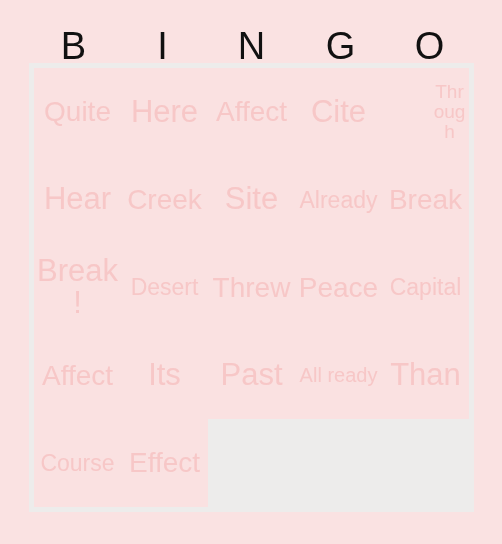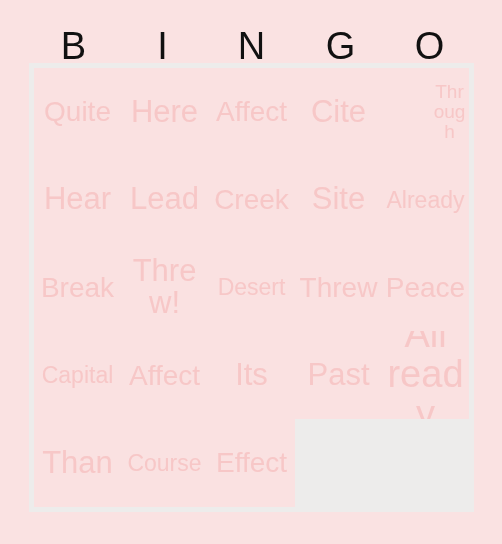--- a/index.html
+++ b/index.html
@@ -69,21 +69,21 @@
     line-height: 1.05;
     display: block;
     width: 100%;
     word-break: break-word;
     user-select: none;
   }
   .len-s  { font-size: 31px; }
   .len-m  { font-size: 28px; }
   .len-l  { font-size: 23px; }
   .len-xl { font-size: 19px; margin-left: 48px; }
-  .len-wrap { font-size: 38px; }
+  .len-wrap { font-size: 20px; }
 </style>
 </head>
 <body>
 
 <div class="card">
 
   <div class="header-row">
     <div class="header-cell">B</div>
     <div class="header-cell">I</div>
     <div class="header-cell">N</div>
@@ -106,37 +106,34 @@
       <span class="cell-label len-s">Cite</span>
     </div>
     <div class="cell">
       <span class="cell-label len-xl">Through</span>
     </div>
 
     <div class="cell">
       <span class="cell-label len-s">Hear</span>
     </div>
     <div class="cell">
-      <span class="cell-label len-s">Lead</span>
-    </div>
-    <div class="cell">
       <span class="cell-label len-m">Creek</span>
     </div>
     <div class="cell">
       <span class="cell-label len-s">Site</span>
     </div>
     <div class="cell">
       <span class="cell-label len-l">Already</span>
     </div>
 
     <div class="cell">
       <span class="cell-label len-m">Break</span>
     </div>
     <div class="cell">
-      <span class="cell-label len-s">Threw!</span>
+      <span class="cell-label len-s">Break!</span>
     </div>
     <div class="cell">
       <span class="cell-label len-l">Desert</span>
     </div>
 
     <div class="cell">
       <span class="cell-label len-m">Threw</span>
     </div>
     <div class="cell">
       <span class="cell-label len-m">Peace</span>

